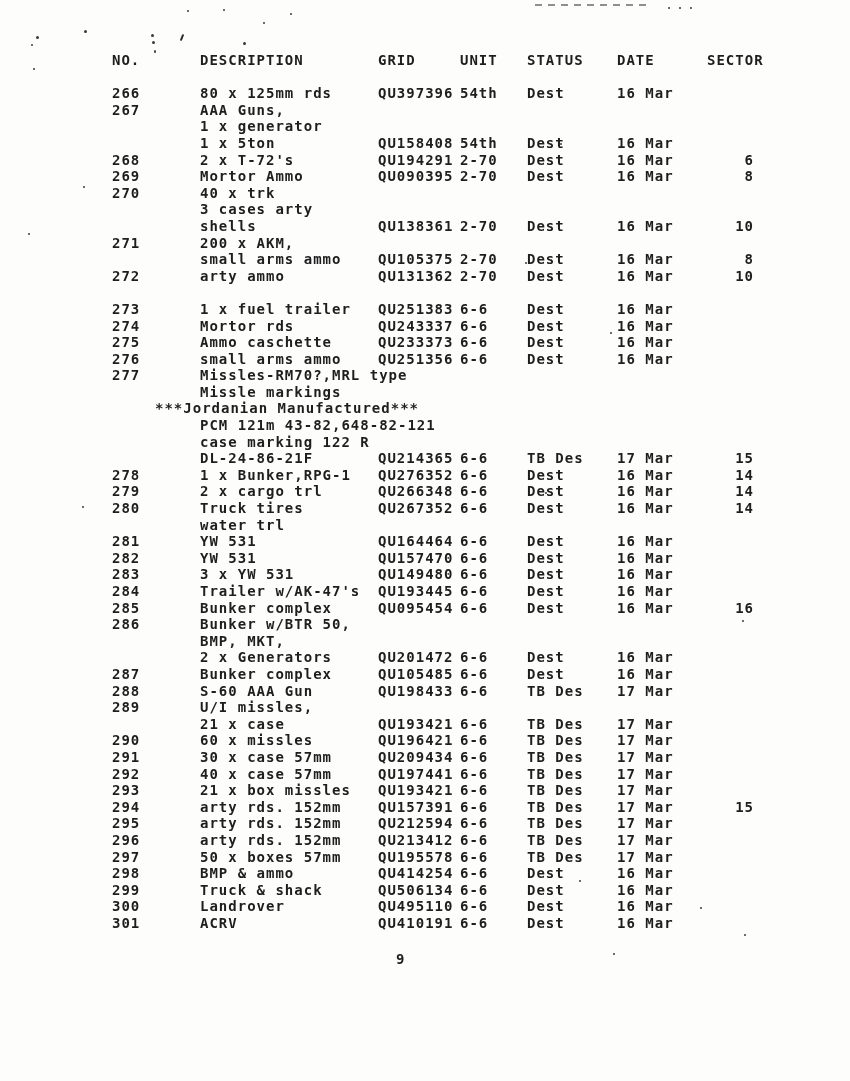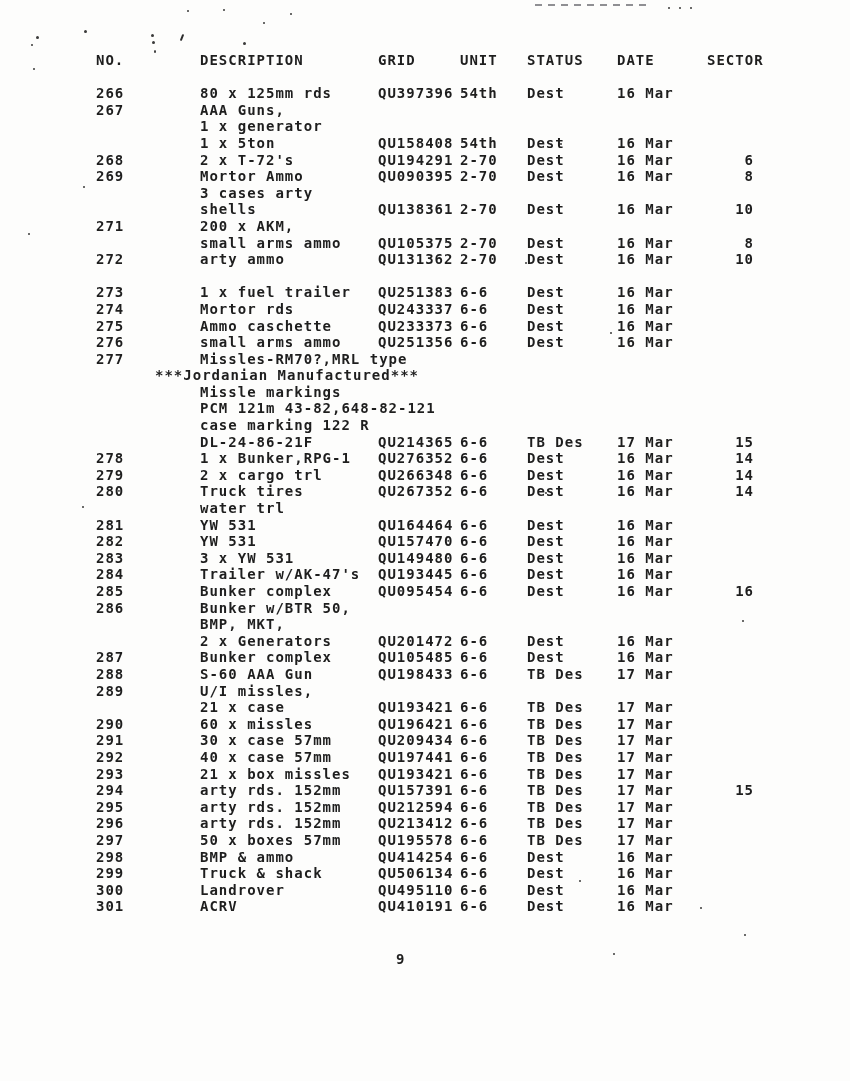--- a/index.html
+++ b/index.html
@@ -11,21 +11,21 @@
     font-family:"DejaVu Sans Mono", monospace;
     font-size:14px;
     font-weight:700;
     letter-spacing:1px;
     color:#1e1e1e;
     overflow:hidden;
   }
   .table{position:absolute;top:53px;left:0;right:0;}
   .line{position:relative;height:16.6px;}
   .line span{position:absolute;top:0;white-space:pre;line-height:14px;}
-  .c-no{left:96px;}
+  .c-no{left:112px;}
   .c-desc{left:190px;padding-left:10px;}
   .c-desc.outdent{left:145px;}
   .c-grid{left:356px;margin-left:22px;}
   .c-unit{left:460px;text-align:right;}
   .c-status{left:527px;}
   .c-date{left:617px;}
   .c-sector{left:700px;width:54px;text-align:right;}
   .hdr .c-sector{left:707px;width:auto;text-align:center;}
   .page-number{position:absolute;top:951px;left:396px;}
   
@@ -116,20 +116,24 @@
       <div class="line">
         <span class="c-no">269</span>
         <span class="c-desc">Mortor Ammo</span>
         <span class="c-grid">QU090395</span>
         <span class="c-unit">2-70</span>
         <span class="c-status">Dest</span>
         <span class="c-date">16 Mar</span>
         <span class="c-sector">8</span>
       </div>
       <div class="line">
+        <span class="c-no">270</span>
+        <span class="c-desc">40 x trk</span>
+      </div>
+      <div class="line">
         <span class="c-desc">3 cases arty</span>
       </div>
       <div class="line">
         <span class="c-desc">shells</span>
         <span class="c-grid">QU138361</span>
         <span class="c-unit">2-70</span>
         <span class="c-status">Dest</span>
         <span class="c-date">16 Mar</span>
         <span class="c-sector">10</span>
       </div>
@@ -185,24 +189,24 @@
         <span class="c-grid">QU251356</span>
         <span class="c-unit">6-6</span>
         <span class="c-status">Dest</span>
         <span class="c-date">16 Mar</span>
       </div>
       <div class="line">
         <span class="c-no">277</span>
         <span class="c-desc">Missles-RM70?,MRL type</span>
       </div>
       <div class="line">
+        <span class="c-desc">Missle markings</span>
+      </div>
+      <div class="line">
         <span class="c-desc outdent">***Jordanian Manufactured***</span>
-      </div>
-      <div class="line">
-        <span class="c-desc">Missle markings</span>
       </div>
       <div class="line">
         <span class="c-desc">PCM 121m 43-82,648-82-121</span>
       </div>
       <div class="line">
         <span class="c-desc">case marking 122 R</span>
       </div>
       <div class="line">
         <span class="c-desc">DL-24-86-21F</span>
         <span class="c-grid">QU214365</span>

